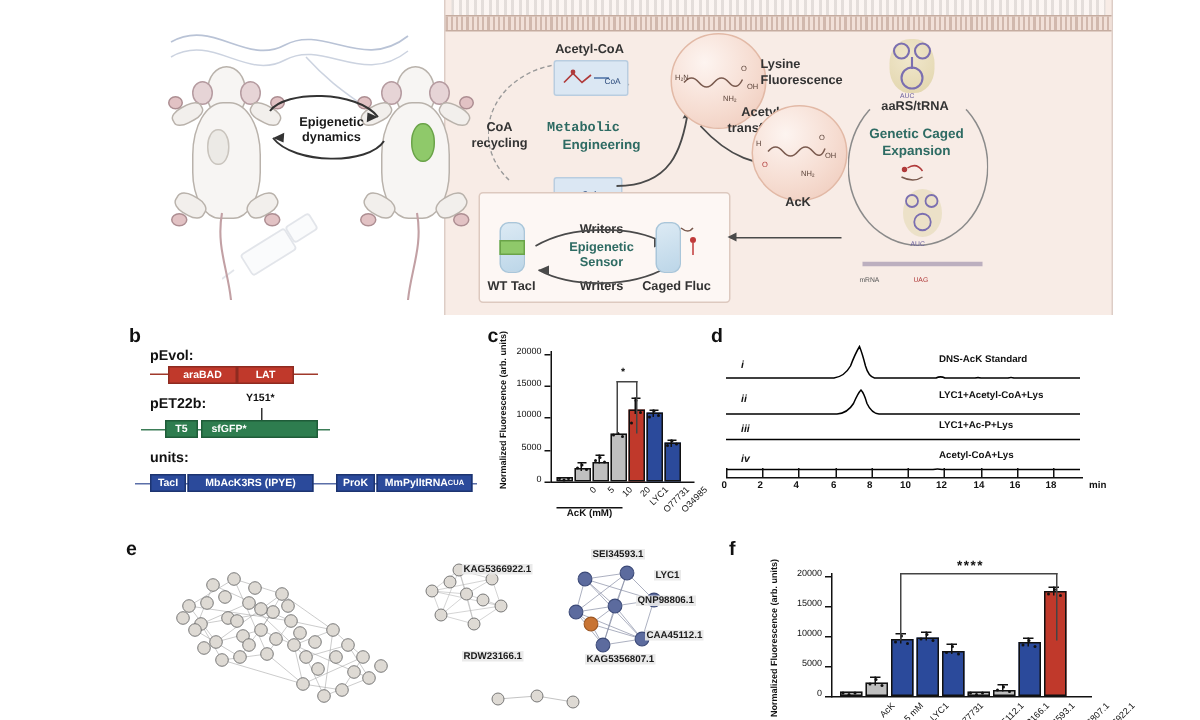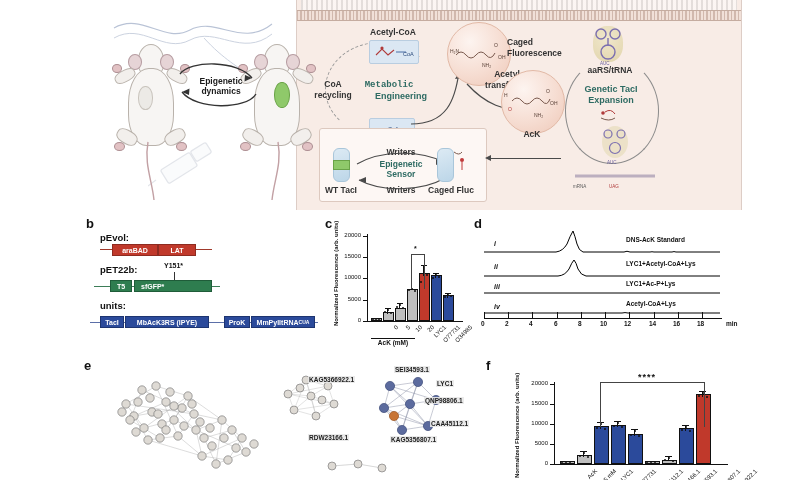--- a/index.html
+++ b/index.html
@@ -115,21 +115,21 @@
 
   <div class="abs sphere" style="left:150px;top:22px;width:62px;height:62px;">
     <svg width="62" height="62" viewBox="0 0 62 62">
       <path d="M8 32 q5 -6 10 0 q5 6 10 0 q5 -6 10 0 q5 6 9 -2" stroke="#7a5a4e" stroke-width="1" fill="none"></path>
       <text x="2" y="30" font-size="5" fill="#5a4238" font-family="Liberation Sans">H₂N</text>
       <text x="46" y="24" font-size="5" fill="#5a4238" font-family="Liberation Sans">O</text>
       <text x="50" y="36" font-size="5" fill="#5a4238" font-family="Liberation Sans">OH</text>
       <text x="34" y="44" font-size="5" fill="#5a4238" font-family="Liberation Sans">NH₂</text>
     </svg>
   </div>
-  <div class="abs dia-label dark" style="left:210px;top:38px;width:58px;text-align:left;">Caged</div>
+  <div class="abs dia-label dark" style="left:210px;top:38px;width:58px;text-align:left;">Lysine</div>
   <div class="abs dia-label dark" style="left:210px;top:49px;width:66px;text-align:left;">Fluorescence</div>
 
   <div class="abs dia-label dark" style="left:178px;top:70px;width:64px;">Acetyl</div>
   <div class="abs dia-label dark" style="left:174px;top:81px;width:74px;">transferase</div>
   <svg class="abs" style="left:168px;top:80px;" width="64" height="38" viewBox="0 0 64 38">
     <path d="M2 4 C22 26 40 30 58 30" stroke="#4a4a4a" stroke-width="1.2" fill="none"></path>
     <path d="M58 30 l-8 -3 l1 7 z" fill="#4a4a4a"></path>
   </svg>
 
   <div class="abs sphere" style="left:204px;top:70px;width:62px;height:62px;">
@@ -146,21 +146,21 @@
 
   <div class="abs trna" style="left:296px;top:26px;"></div>
   <svg class="abs" style="left:292px;top:24px;" width="40" height="42" viewBox="0 0 40 42">
     <circle cx="12" cy="10" r="5" stroke="#7b6fb0" stroke-width="1.4" fill="none"></circle>
     <circle cx="26" cy="10" r="5" stroke="#7b6fb0" stroke-width="1.4" fill="none"></circle>
     <path d="M19 14 v8" stroke="#7b6fb0" stroke-width="1.4"></path>
     <circle cx="19" cy="28" r="7" stroke="#7b6fb0" stroke-width="1.4" fill="none"></circle>
     <text x="11" y="41" font-size="4.5" fill="#6a5f9c" font-family="Liberation Sans">AUC</text>
   </svg>
   <div class="abs dia-label dark" style="left:278px;top:66px;width:70px;">aaRS/tRNA</div>
-  <div class="abs dia-label teal" style="left:276px;top:84px;width:76px;font-size:9px;">Genetic TacI</div>
+  <div class="abs dia-label teal" style="left:276px;top:84px;width:76px;font-size:9px;">Genetic Caged</div>
   <div class="abs dia-label teal" style="left:276px;top:95px;width:76px;font-size:9px;">Expansion</div>
 
   <div class="abs" style="left:268px;top:58px;width:92px;height:104px;border:1.3px solid #8a8a8a;
               border-radius:50%;border-top-color:transparent;"></div>
 
   <svg class="abs" style="left:294px;top:108px;" width="48" height="62" viewBox="0 0 48 62">
     <path d="M14 4 q6 -4 10 2" stroke="#b03a3a" stroke-width="1" fill="none"></path>
     <circle cx="12" cy="5" r="1.8" fill="#b03a3a"></circle>
     <path d="M10 10 q8 4 14 0" stroke="#7a5a4e" stroke-width="1" fill="none"></path>
     <ellipse cx="24" cy="34" rx="13" ry="16" fill="#e8dfc0" opacity=".8"></ellipse>

